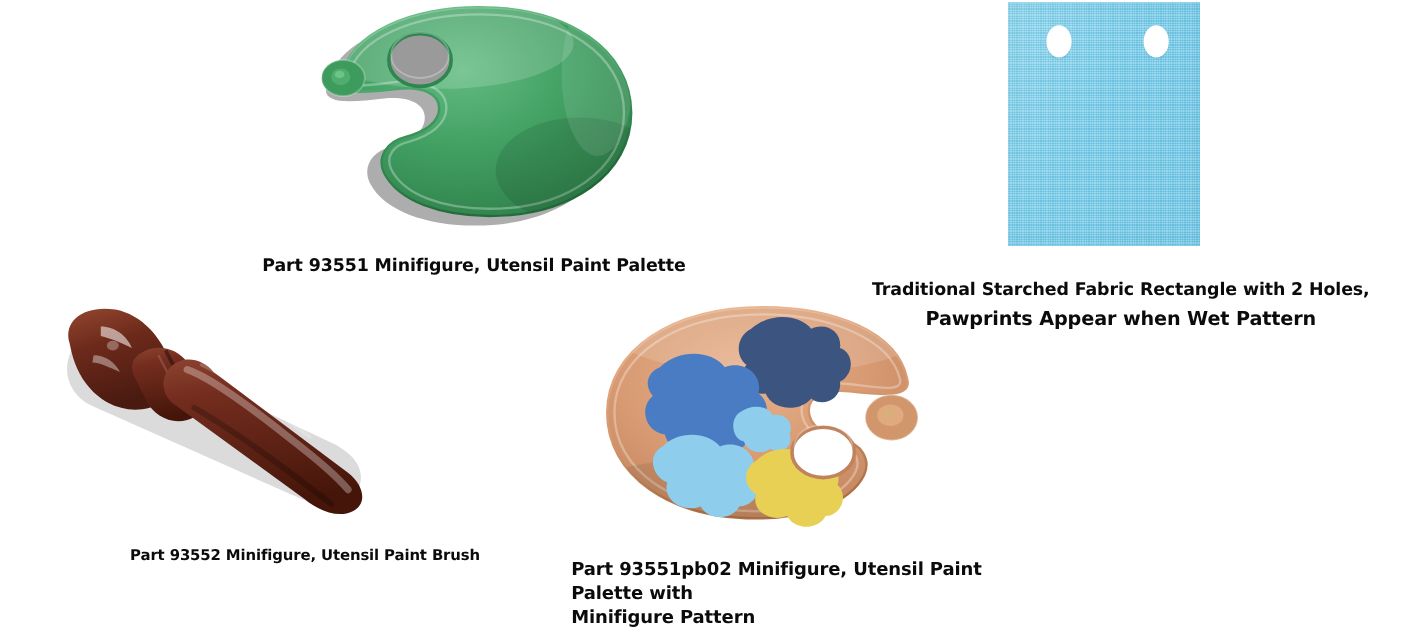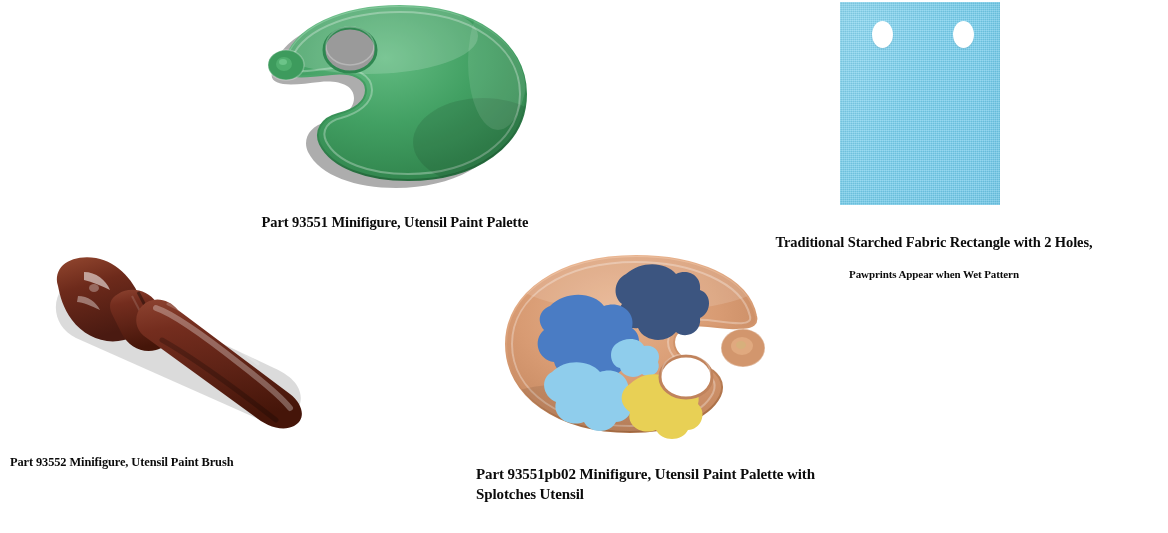--- a/index.html
+++ b/index.html
@@ -23,50 +23,49 @@
   }
   .item {
     position: absolute;
   }
   .caption {
     position: absolute;
     font-weight: bold;
     color: #0b0b0b;
     line-height: 1.28;
     letter-spacing: -0.1px;
-    font-family: Liberation Serif, serif;
   }
 
   
   #cap-palette-green {
     left: 160px;
     top: 213px;
     width: 470px;
     text-align: center;
     font-size: 14.5px;
   }
   #cap-canvas {
     left: 700px;
     top: 213px;
     width: 468px;
     text-align: center;
     font-size: 14.5px;
   }
   #cap-canvas .line3 {
-    font-size: 11px;
+    font-size: 16px;
     display: block;
-    margin-top: 15px;
+    margin-top: 4px;
   }
   #cap-canvas .line1, #cap-canvas .line2 { display: block; }
   #cap-canvas .line2 { margin-top: 20px; }
   #cap-brush {
     left: 10px;
     top: 455px;
     width: 390px;
-    text-align: left;
+    text-align: right;
     font-size: 12.4px;
   }
   #cap-palette-print {
     left: 476px;
     top: 465px;
     width: 400px;
     text-align: left;
     font-size: 15px;
     line-height: 1.33;
   }
@@ -400,16 +399,16 @@
         <ellipse cx="253" cy="98" rx="22" ry="19" fill="#d2966d"></ellipse>
         <ellipse cx="253" cy="98" rx="22" ry="19" fill="none" stroke="rgba(255,255,255,0.32)" stroke-width="1.5"></ellipse>
         <ellipse cx="252" cy="96" rx="11" ry="9" fill="#e0a97f"></ellipse>
         <ellipse cx="251" cy="95" rx="5" ry="4" fill="#d7b07c"></ellipse>
       </g>
     </svg>
   </div>
 
   <div class="caption" id="cap-palette-print">
     <span>Part 93551pb02 Minifigure, Utensil Paint Palette with</span>
-    <span>Splotches Utensil</span>
+    <span>Minifigure Pattern</span>
   </div>
 
 </div>
 
 </body></html>

